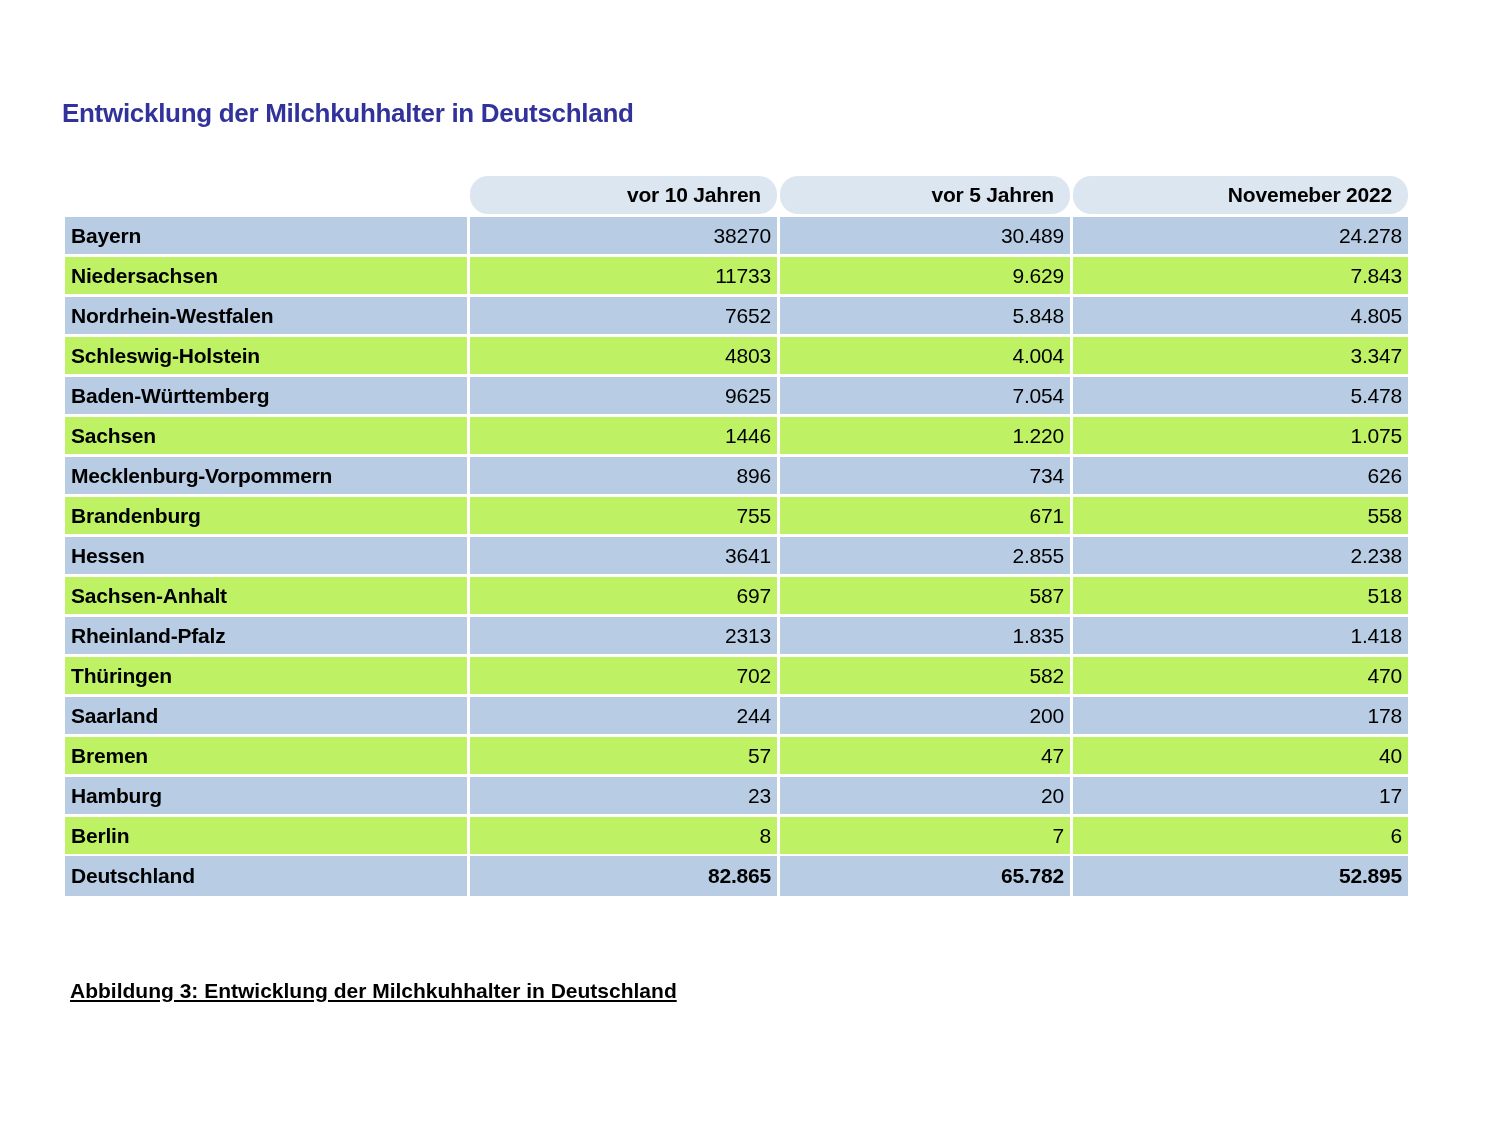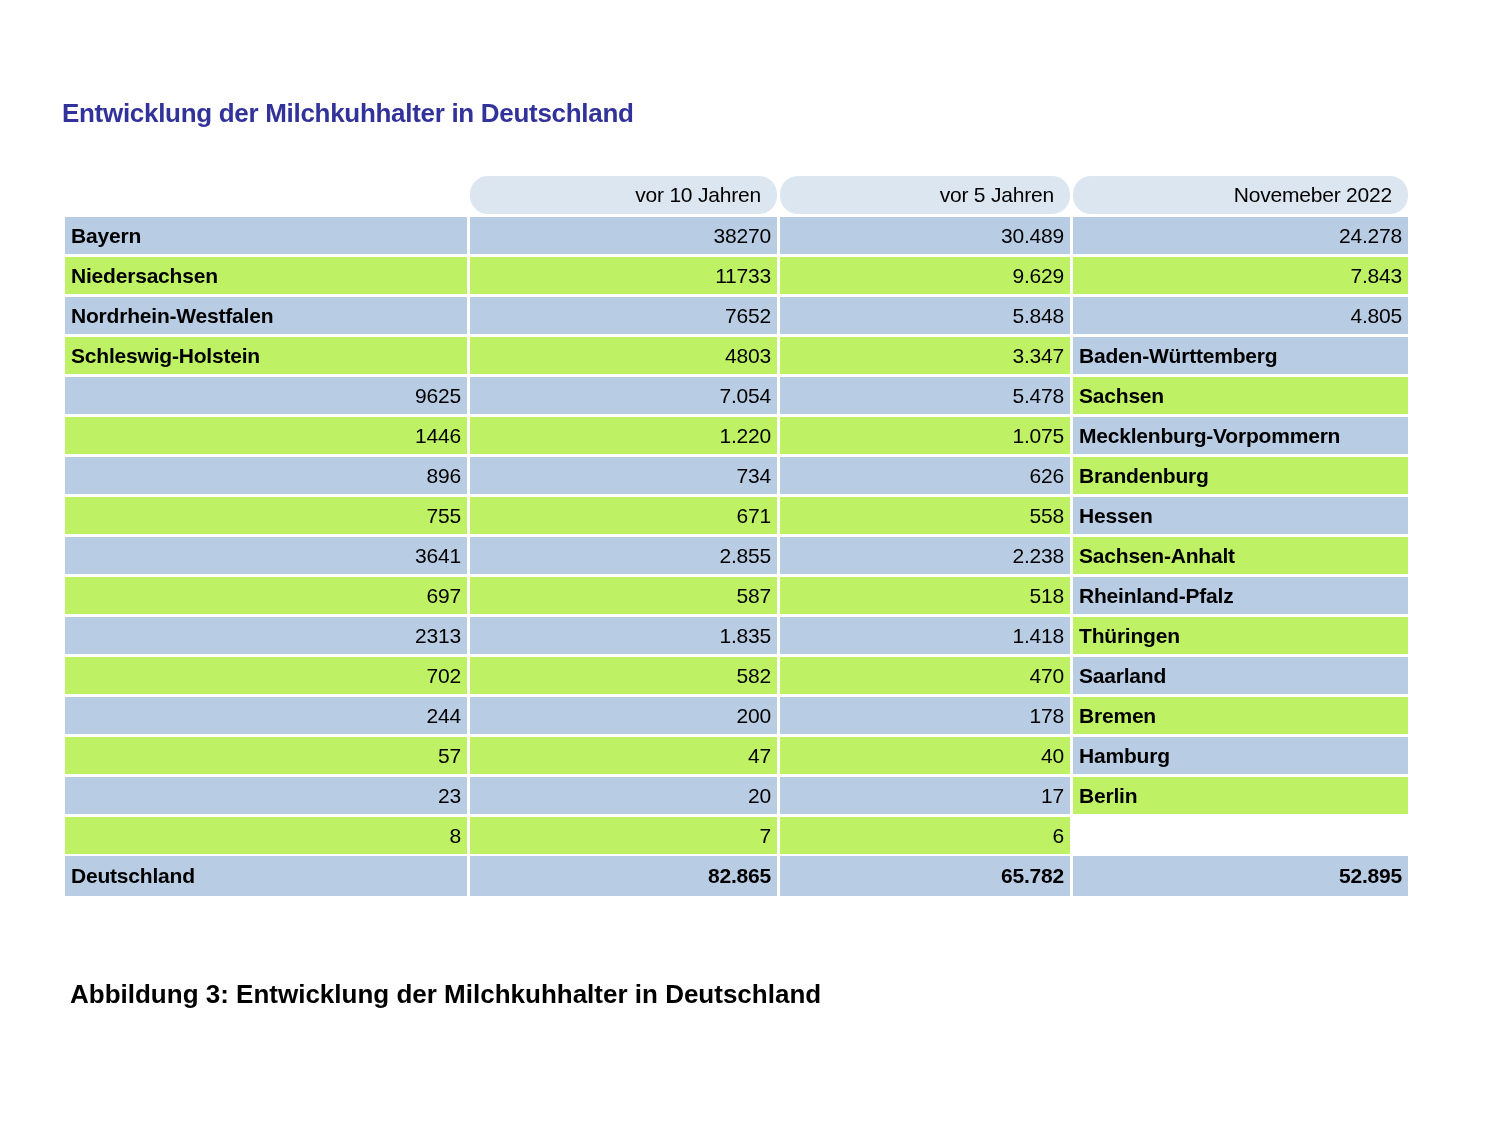--- a/index.html
+++ b/index.html
@@ -58,35 +58,36 @@
     font-weight: bold;
   }
   .cell.num {
     justify-content: flex-end;
     padding-right: 6px;
     padding-left: 36px;
   }
   .cell.hdr {
     justify-content: flex-end;
     padding-right: 16px;
-    font-weight: normal;
+    font-weight: bold;
     background: #dce6f1;
     border-radius: 18px;
   }
   .cell.hdr-empty { background: transparent; }
   .shade-dark  { background: #b8cce4; text-align: center; }
   .shade-light { background: #bef264; }
   .total .cell { background: #b8cce4; font-weight: bold; }
   .caption {
     position: absolute;
     left: 70px; top: 979px;
-    font-size: 26px;
+    font-size: 21px;
     font-weight: bold;
     color: #000000;
     margin: 0;
+    text-decoration: underline;
   }
 </style>
 </head>
 <body>
 
 <div class="slide">
 
   <h1 class="title">Entwicklung der Milchkuhhalter in Deutschland</h1>
 
   <div class="tbl">
@@ -105,20 +106,21 @@
   <div class="cell num shade-light">9.629</div>
   <div class="cell num shade-light">7.843</div>
 
   <div class="cell label shade-dark">Nordrhein-Westfalen</div>
   <div class="cell num shade-dark">7652</div>
   <div class="cell num shade-dark">5.848</div>
   <div class="cell num shade-dark">4.805</div>
 
   <div class="cell label shade-light">Schleswig-Holstein</div>
   <div class="cell num shade-light">4803</div>
+  <div class="cell num shade-light">4.004</div>
   <div class="cell num shade-light">3.347</div>
 
   <div class="cell label shade-dark">Baden-Württemberg</div>
   <div class="cell num shade-dark">9625</div>
   <div class="cell num shade-dark">7.054</div>
   <div class="cell num shade-dark">5.478</div>
 
   <div class="cell label shade-light">Sachsen</div>
   <div class="cell num shade-light">1446</div>
   <div class="cell num shade-light">1.220</div>

